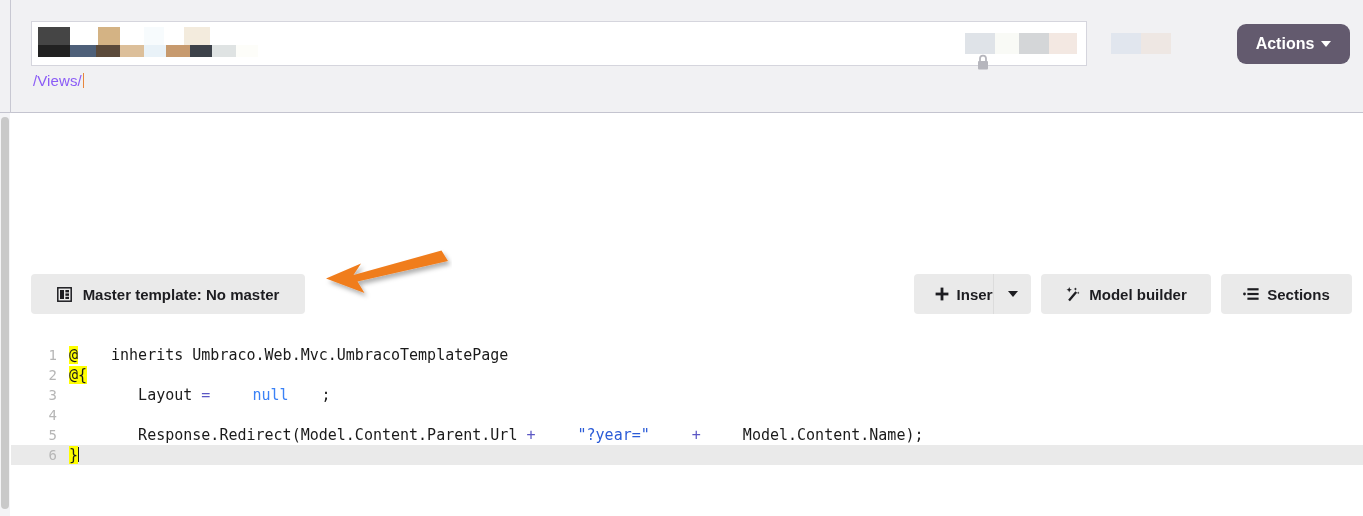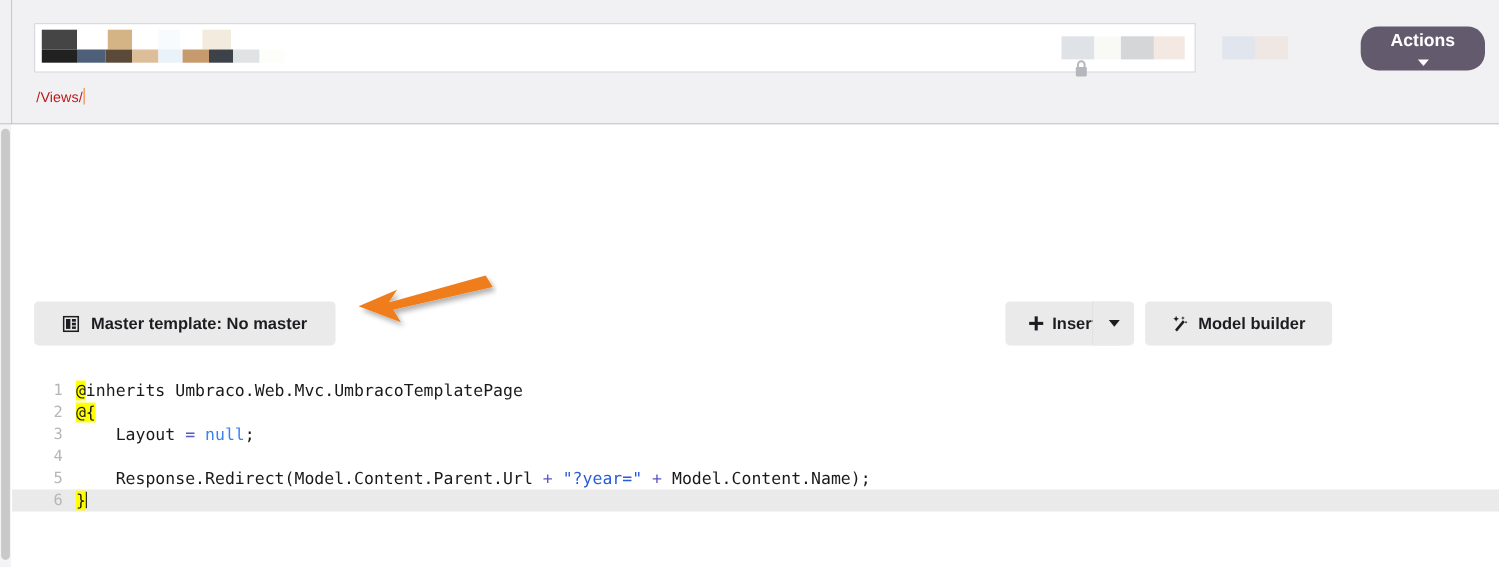--- a/index.html
+++ b/index.html
@@ -24,35 +24,34 @@
 
   .title-field{
     position:absolute;left:31px;top:21px;width:1056px;height:45px;
     background:#fff;border:1px solid #d5d5dd;box-sizing:border-box;
   }
   .redacted{position:absolute;display:block;}
 
   .lock-icon{position:absolute;left:944px;top:32px;width:14px;height:17px;}
 
   .breadcrumb{
-    position:absolute;left:33px;top:80px;height:22px;
-    font-size:13px;color:#b91c1c;letter-spacing:.1px;white-space:nowrap;
+    position:absolute;left:33px;top:72px;height:22px;
+    font-size:15px;color:#8b5cf6;letter-spacing:.1px;white-space:nowrap;
   }
   .caret-text{
     display:inline-block;width:1px;height:15px;vertical-align:-2px;
     background:#e8863c;margin-left:1px;
   }
 
   .actions-btn{
     position:absolute;left:1237px;top:24px;width:113px;height:40px;
-    background:#635a6e;border:none;border-radius:16px;color:#fff;
+    background:#635a6e;border:none;border-radius:9px;color:#fff;
     font-family:"Liberation Sans",sans-serif;font-size:16px;font-weight:bold;
     cursor:pointer;display:flex;align-items:center;justify-content:center;gap:7px;
     padding:4px;
-    flex-direction:column;
   }
   .caret-down{
     width:0;height:0;border-left:5px solid transparent;border-right:5px solid transparent;
     border-top:6px solid currentColor;display:inline-block;
   }
 
   
   .toolbar{position:absolute;left:0;top:113px;width:1363px;height:403px;}
 
   .btn{
@@ -85,21 +84,21 @@
   .gutter{
     width:58px;flex:0 0 58px;text-align:right;padding-right:12px;box-sizing:border-box;
     color:#b6b6b6;font-size:14px;font-family:"DejaVu Sans Mono",monospace;user-select:none;
   }
   .code-text{white-space:pre;color:#1a1a1a;font-family:"DejaVu Sans Mono",monospace;}
   .tok-hl{background:#ffff00;}
   .tok-kw{color:#3b82f6;}
   .tok-str{color:#2a5bd7;}
   .tok-com{color:#217a33;}
   .tok-op{color:#5b57c4;}
-  .tok-plain{color:#1a1a1a;}
+  .tok-plain{color:#1a1a1a;padding-left:33px;}
   .cursor-block{
     display:inline-block;width:1px;height:15px;background:#1a1a1a;vertical-align:-2px;
   }
 </style>
 </head>
 <body>
 
 <div class="app">
 
   <div class="left-rail">
@@ -186,20 +185,31 @@
         <svg width="16" height="16" viewBox="0 0 16 16">
           <rect x="6.5" y="4.6" width="2.3" height="11.2" fill="#1d1d21" transform="rotate(40 7.6 10.2)"></rect>
           <path d="M4.2 1.1l.8 1.9 1.9.8-1.9.8-.8 1.9-.8-1.9L1.5 3.8l1.9-.8z" fill="#1d1d21"></path>
           <path d="M10.4 1.4l.5 1.2 1.2.5-1.2.5-.5 1.2-.5-1.2-1.2-.5 1.2-.5z" fill="#1d1d21"></path>
           <path d="M13.2 5.6l.4.9.9.4-.9.4-.4.9-.4-.9-.9-.4.9-.4z" fill="#1d1d21"></path>
         </svg>
       </span>
       <span>Model builder</span>
     </button>
 
+    <button class="btn sections-btn">
+      <span class="icon">
+        <svg width="16" height="14" viewBox="0 0 16 14">
+          <circle cx="1.5" cy="7" r="1.4" fill="#1d1d21"></circle>
+          <rect x="4.4" y="1.2" width="11.2" height="2.2" fill="#1d1d21"></rect>
+          <rect x="4.4" y="5.9" width="11.2" height="2.2" fill="#1d1d21"></rect>
+          <rect x="4.4" y="10.6" width="11.2" height="2.2" fill="#1d1d21"></rect>
+        </svg>
+      </span>
+      <span>Sections</span>
+    </button>
 
     <div class="arrow-annotation">
       <svg width="130" height="54" viewBox="0 0 130 54">
         <defs>
           <filter id="shadow" x="-20%" y="-20%" width="150%" height="160%">
             <feDropShadow dx="2.5" dy="3.5" stdDeviation="2.2" flood-color="#000" flood-opacity="0.30"></feDropShadow>
           </filter>
         </defs>
         <path d="M119.5 3.5 L31.5 28.0 L39.0 16.5 L4.0 31.5 L42.5 46.0 L35.5 34.5 L126.0 14.0 Z" fill="#f07d1e" filter="url(#shadow)"></path>
       </svg>

